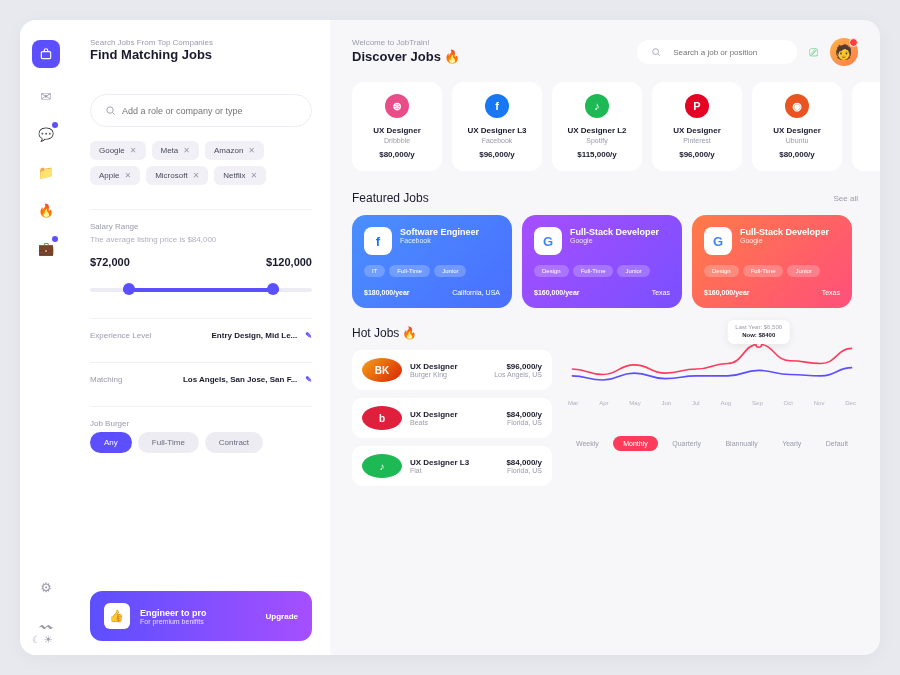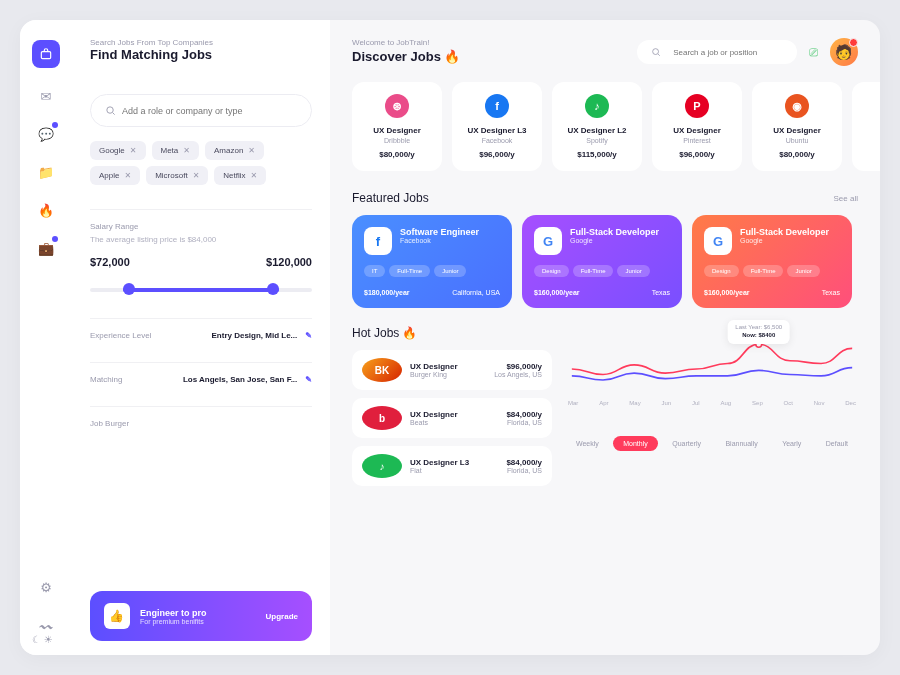--- a/index.html
+++ b/index.html
@@ -176,20 +176,25 @@
       <span class="label">Matching</span>
       <span class="form-value">
         <span>Los Angels, San Jose, San F...</span>
           <span class="edit-icon">✎</span>
       </span>
     </div>
 
     <div class="divider"></div>
 
     <div class="label">Job Burger</div>
+    <div class="chip-row" id="chip-row">
+        <div class="chip active">Any</div>
+        <div class="chip muted">Full-Time</div>
+        <div class="chip muted">Contract</div>
+      </div>
 
     <div class="upgrade-card">
       <div class="upgrade-icon">👍</div>
       <div class="upgrade-text">
         <div class="t">Engineer to pro</div>
         <div class="s">For premium benifits</div>
       </div>
       <div class="upgrade-btn">Upgrade</div>
     </div>
   </div>

